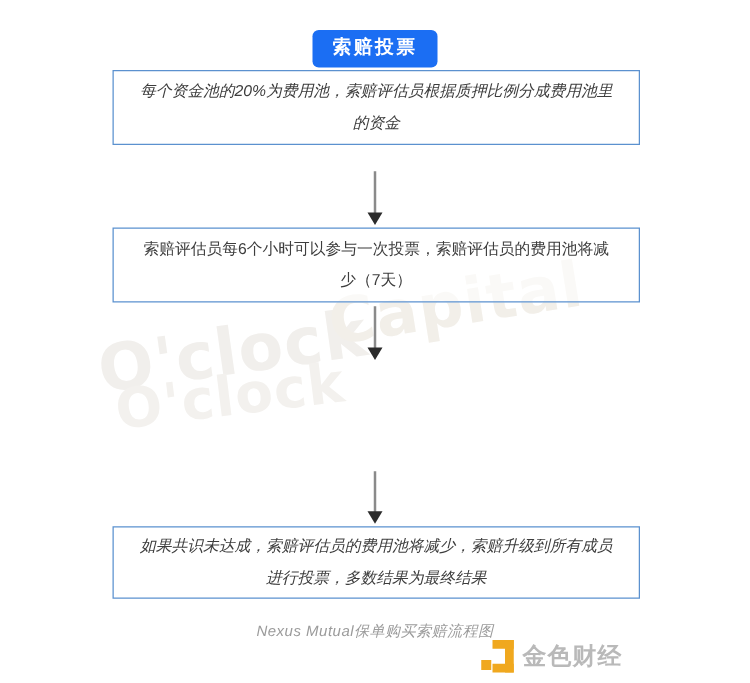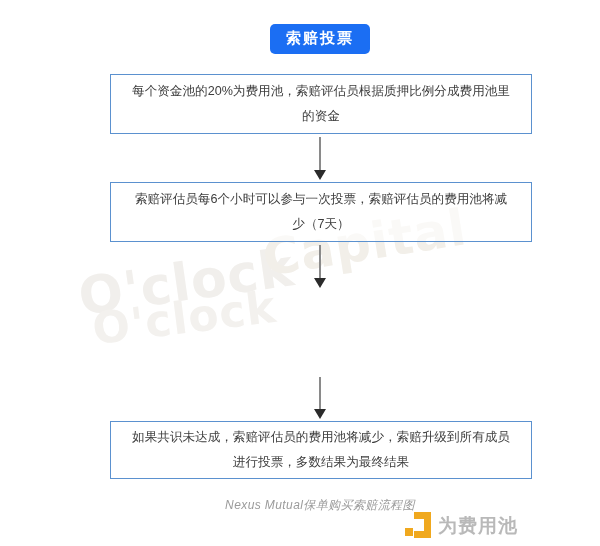--- a/index.html
+++ b/index.html
@@ -54,21 +54,20 @@
     transform: rotate(-7deg);
     color: #f3f1ee;
   }
 
   
   #page {
     position: relative;
     z-index: 2;
     width: 508px;
     height: 546px;
-    margin-left: 20px;
   }
 
   
   .title-wrap {
     position: absolute;
     left: 0;
     top: 24px;
     width: 600px;
     text-align: center;
   }
@@ -99,24 +98,24 @@
     display: flex;
     align-items: center;
     justify-content: center;
     padding: 4px 18px;
   }
   .flow-box .txt {
     display: block;
     width: 100%;
   }
 
-  #box1 { top: 74px;  height: 60px; }
+  #box1 { top: 56px;  height: 60px; font-style: italic; }
   #box2 { top: 182px; height: 60px; }
   #box3 { top: 290px; height: 84px; }
-  #box4 { top: 421px; height: 58px; }
+  #box4 { top: 421px; height: 58px; font-style: italic; }
 
   
   .arrow {
     position: absolute;
     left: 299px;
     width: 2px;
     background: #8a8a8a;
   }
   .arrow::after {
     content: "";
@@ -223,16 +222,16 @@
     <span class="txt">如果共识未达成，索赔评估员的费用池将减少，索赔升级到所有成员进行投票，多数结果为最终结果</span>
   </div>
 
   <div class="caption">Nexus Mutual保单购买索赔流程图</div>
 
   <div class="logo">
     <span class="logo-mark">
       <span class="bracket"></span>
       <span class="dot"></span>
     </span>
-    <span class="logo-text">为费用池</span>
+    <span class="logo-text">金色财经</span>
   </div>
 
 </div>
 
 </body></html>

